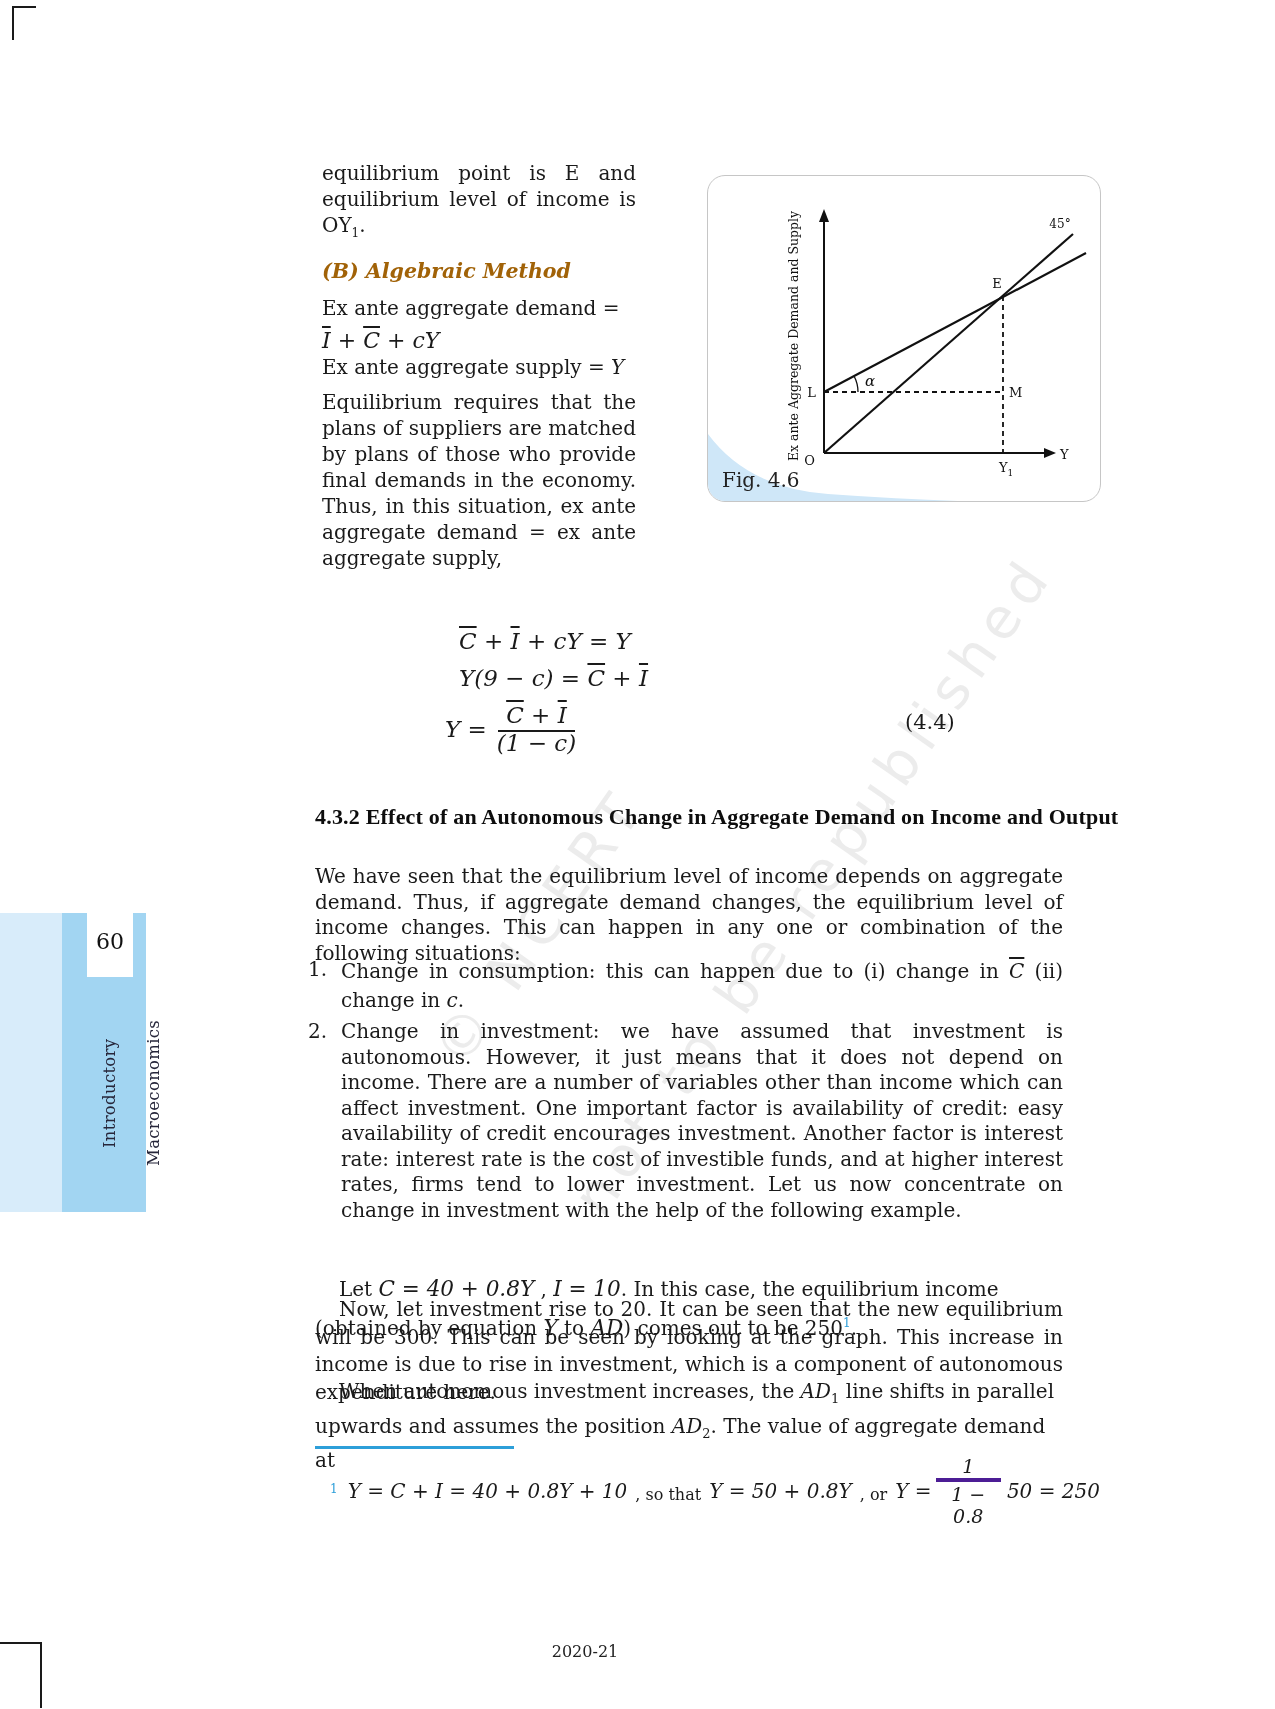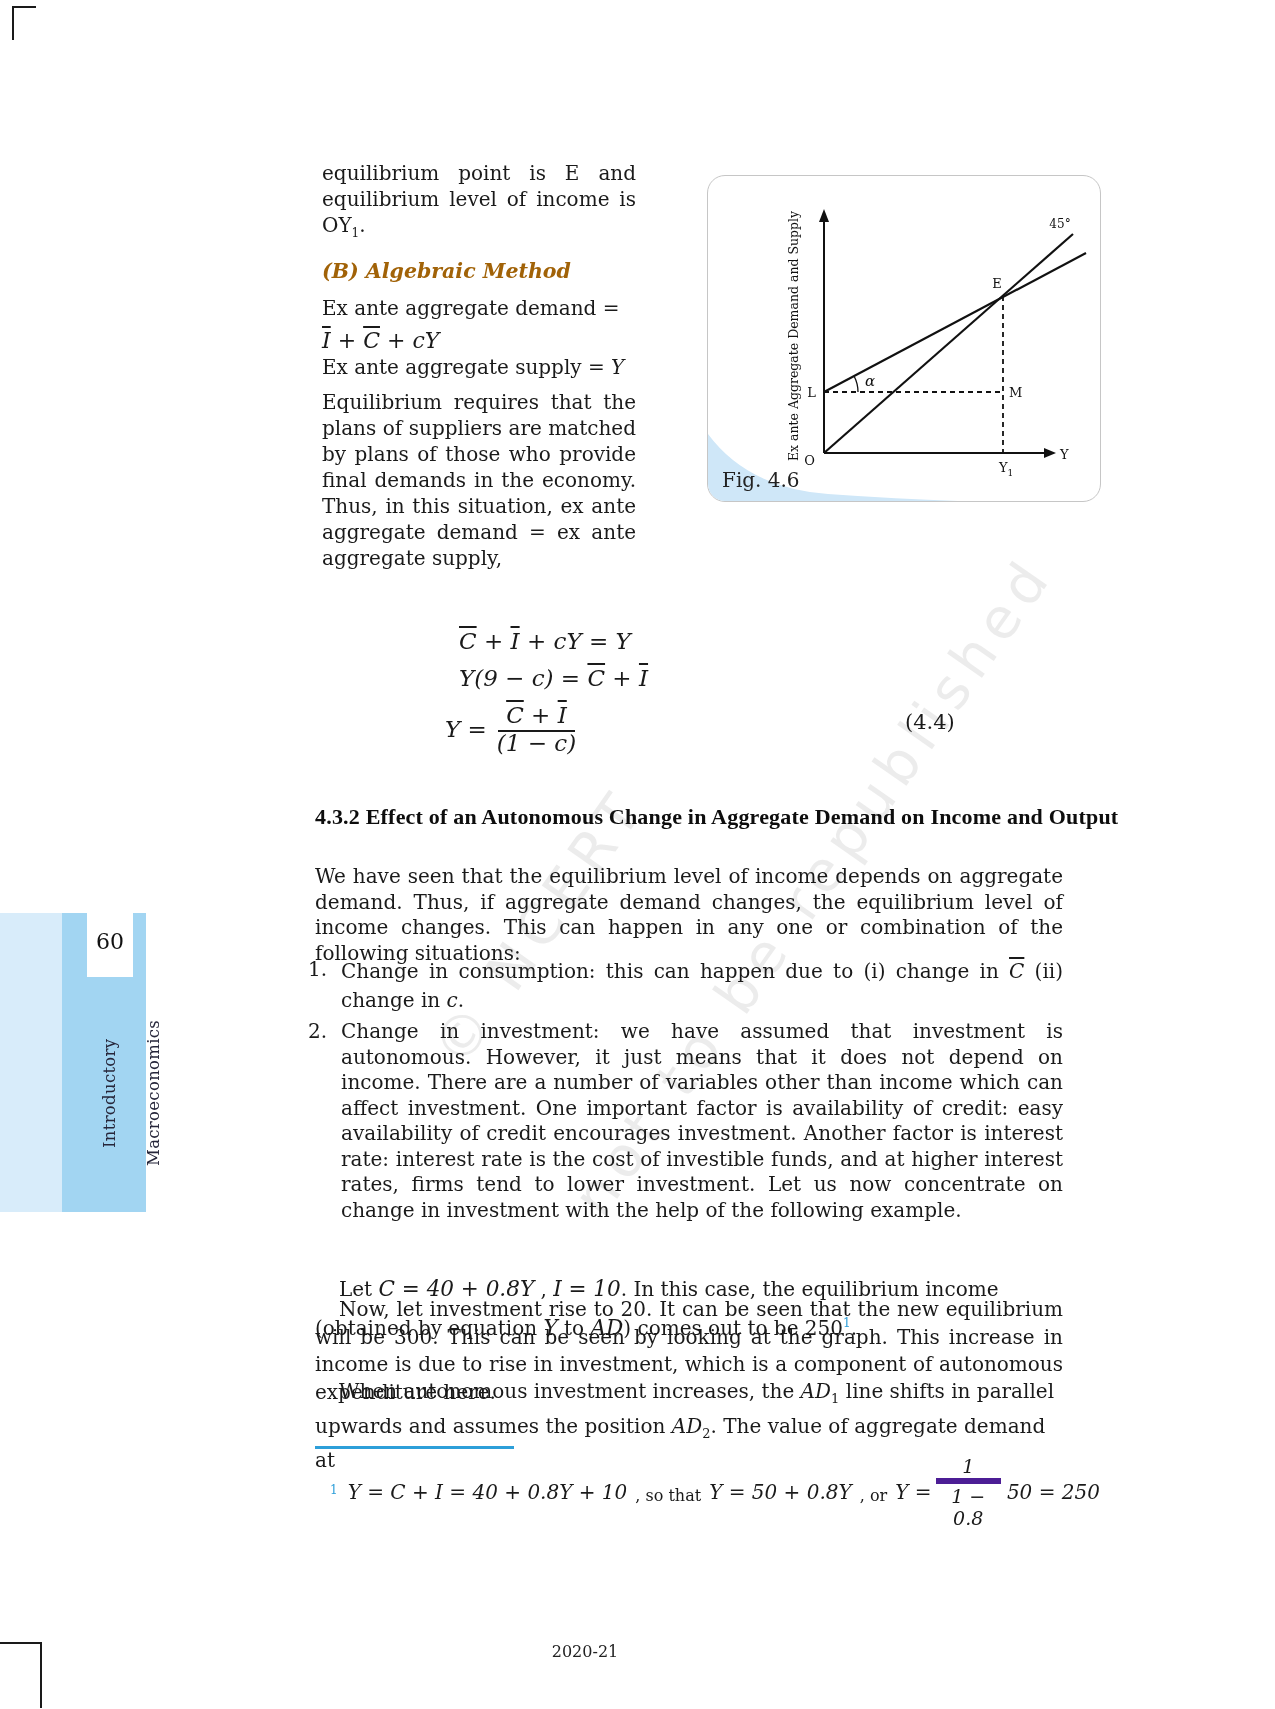--- a/index.html
+++ b/index.html
@@ -80,21 +80,21 @@
   .when-para{position:absolute;left:315px;top:1378px;width:748px;font-size:20px;line-height:27.5px;text-indent:24px;}
 
   
   .fn-rule{position:absolute;left:315px;top:1446px;width:199px;height:3px;background:#2d9fd9;}
   .footnote{position:absolute;left:330px;top:1455px;width:770px;display:flex;align-items:center;font-size:20px;}
   .fn-marker{color:#2d9fd9;font-size:12px;margin-right:10px;position:relative;top:-2px;}
   .fn-math{font-style:italic;font-size:20px;white-space:nowrap;}
   .fn-conn{font-size:16px;padding:6px 8px 0;white-space:nowrap;}
   .fn-frac{display:inline-block;text-align:center;font-style:italic;font-size:19px;margin:0 6px 0 4px;}
   .fn-frac .num{padding:0 6px 1px;}
-  .fn-frac .den{border-top:6px solid #4c1d95;padding:1px 6px 0;}
+  .fn-frac .den{border-top:4px solid #4c1d95;padding:1px 6px 0;}
 
   .footer{position:absolute;left:485px;top:1642px;width:200px;text-align:center;font-size:16px;color:#222;}
 
   .gtext{font-family:"DejaVu Serif",serif;fill:#111;}
 </style>
 </head>
 <body>
 
 <div class="page">
 

